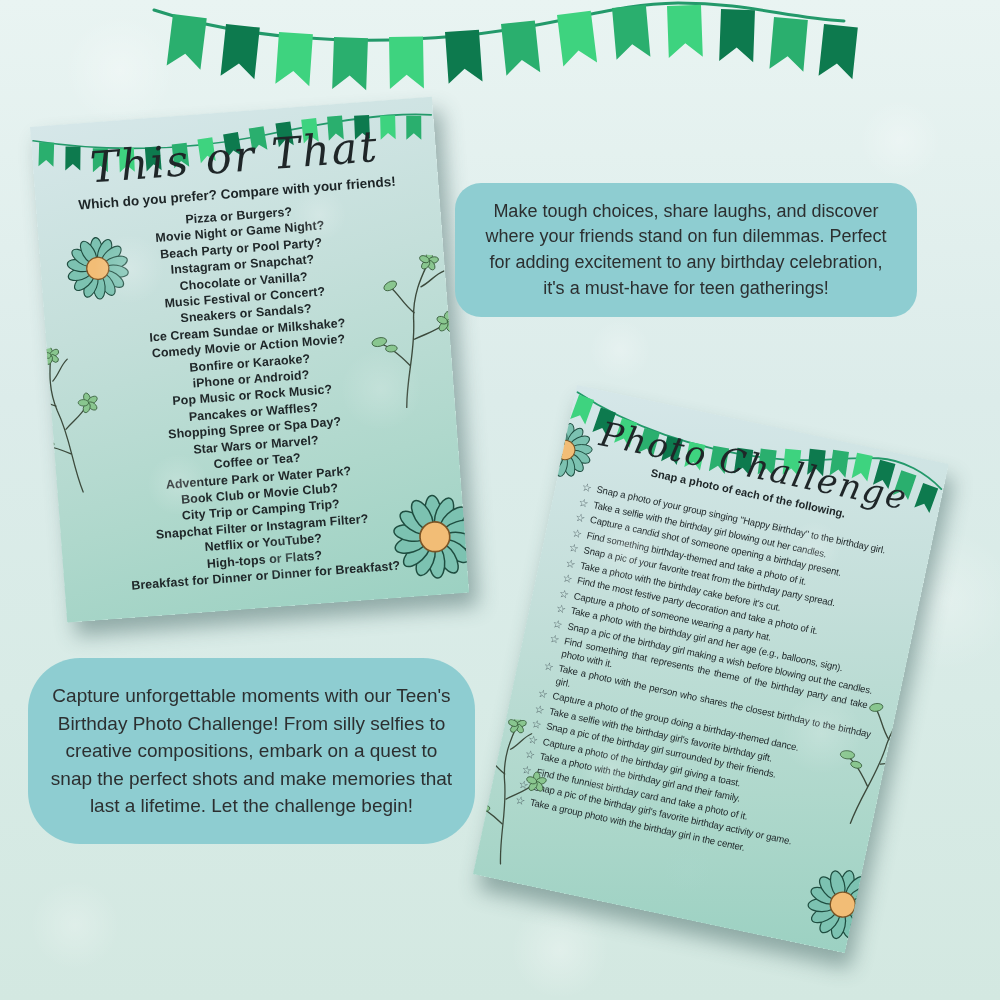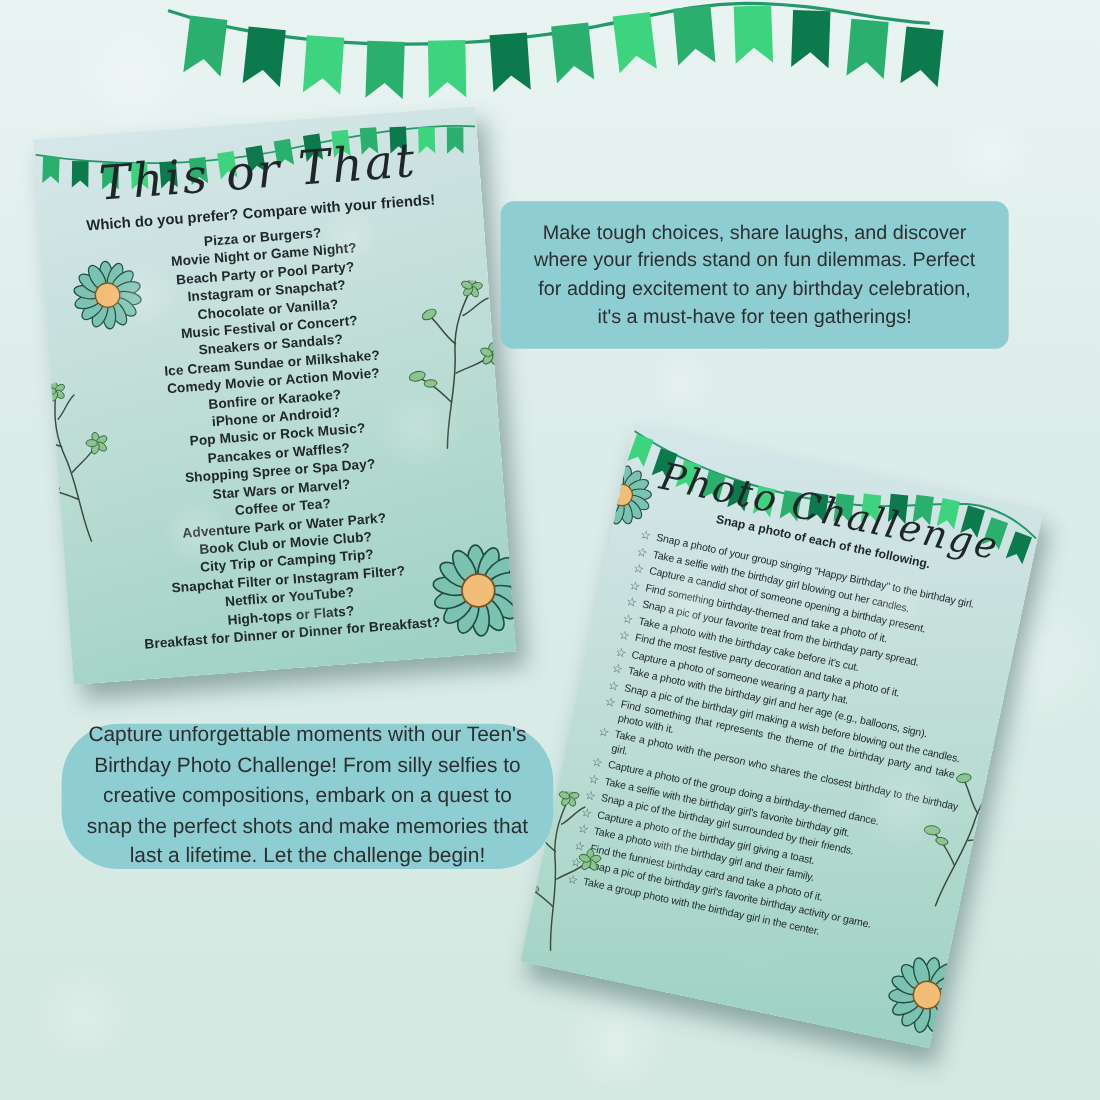--- a/index.html
+++ b/index.html
@@ -54,22 +54,22 @@
   .tot-item{text-align:center;font-size:12.4px;line-height:16.4px;font-weight:bold;color:#20282a;letter-spacing:.1px;}
   .pc-list{position:absolute;left:26px;right:20px;top:92px;}
   .pc-item{display:flex;align-items:flex-start;margin-bottom:3px;color:#222b2d;}
   .pc-item .bullet{font-size:11px;line-height:12.5px;margin-right:5px;color:#45555a;flex:0 0 auto;}
   .pc-item .item-text{font-size:9.6px;line-height:12.5px;letter-spacing:-0.15px;text-align:justify;flex:1 1 auto;}
   .bubble{
     position:absolute;background:var(--bubble,#8ecdd1);
     color:#2c2f30;text-align:center;white-space:pre-line;
     display:flex;align-items:center;justify-content:center;
   }
-  .bubble-right{left:455px;top:183px;width:462px;height:134px;border-radius:12px;font-size:18px;line-height:1.42;padding:2px 8px;box-sizing:border-box;}
-  .bubble-left{left:28px;top:658px;width:447px;height:132px;border-radius:52px;font-size:19px;line-height:1.45;padding:2px 10px;box-sizing:border-box;margin-left:28px;}
+  .bubble-right{left:455px;top:183px;width:462px;height:134px;border-radius:26px;font-size:18px;line-height:1.42;padding:2px 8px;box-sizing:border-box;}
+  .bubble-left{left:28px;top:658px;width:447px;height:186px;border-radius:52px;font-size:19px;line-height:1.45;padding:2px 10px;box-sizing:border-box;}
   .decor-use{overflow:visible;}
 </style>
 </head>
 <body>
 
 <svg width="0" height="0" style="position:absolute" aria-hidden="true">
   <defs>
     <symbol id="daisy" viewBox="-26 -26 52 52">
       <g style="fill:var(--petal,#7cc2b1);stroke:#1f4d40;stroke-width:0.9">
         <ellipse cx="0" cy="-15" rx="4.8" ry="10"></ellipse>

